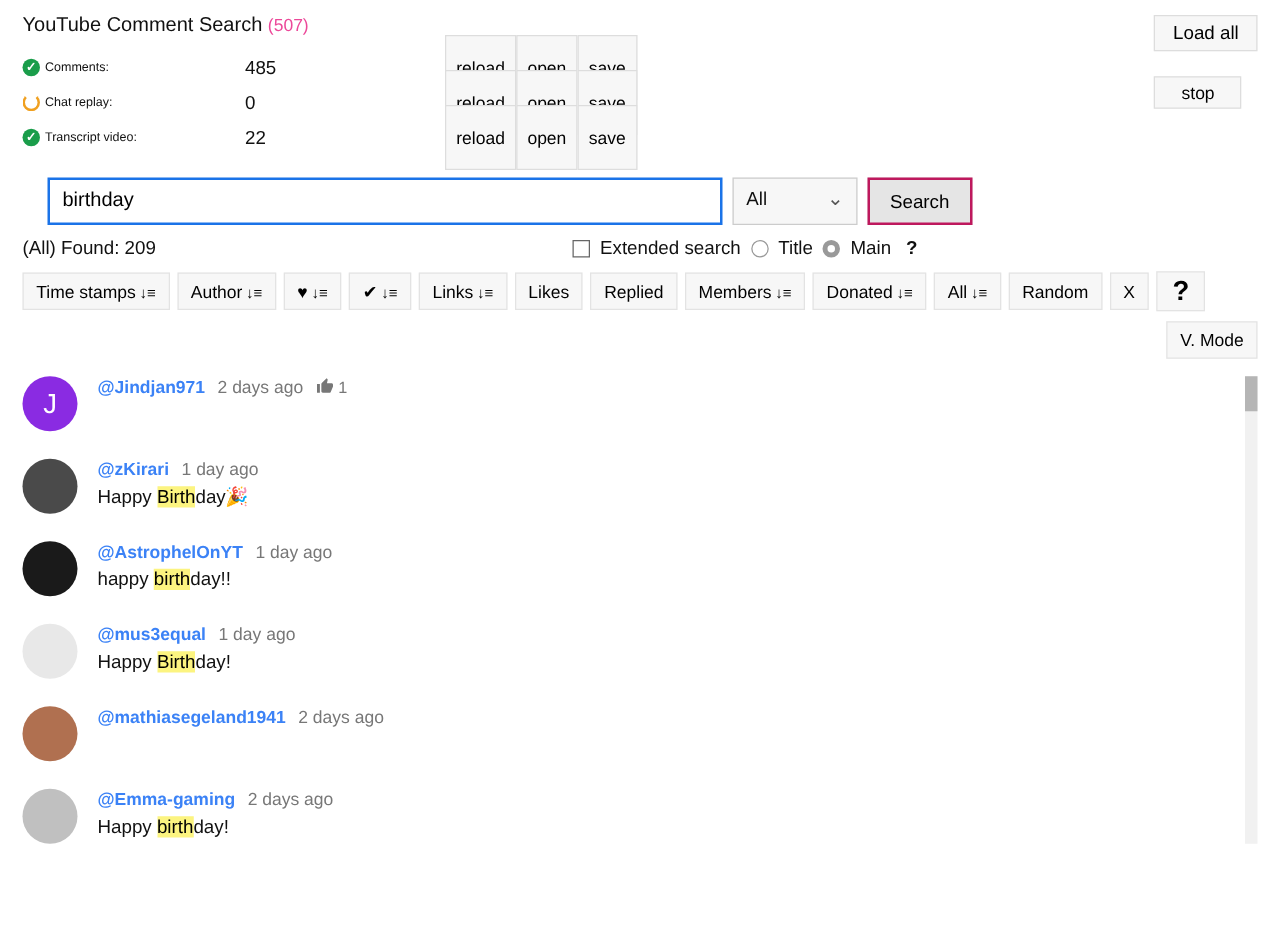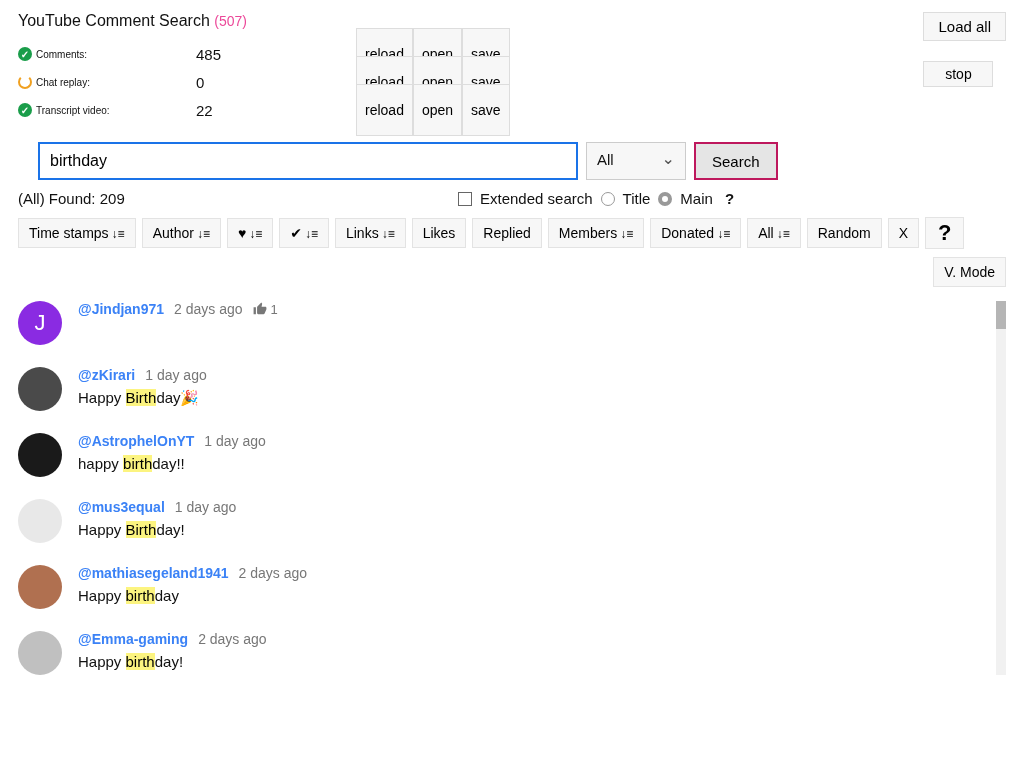--- a/index.html
+++ b/index.html
@@ -216,21 +216,20 @@
         <div class="ctext"><span>Happy </span><mark>Birth</mark><span>day!</span></div>
       </div>
     </div>
     <div class="comment">
       <div class="avatar" style="background: rgb(176, 112, 80);"></div>
       <div class="cbody">
         <div class="chead">
           <span class="cauthor">@mathiasegeland1941</span>
           <span class="ctime">2 days ago</span>
         </div>
-        <div class="ctext"><span>Happy </span><mark>birth</mark><span>day</span></div>
       </div>
     </div>
     <div class="comment">
       <div class="avatar" style="background: rgb(192, 192, 192);"></div>
       <div class="cbody">
         <div class="chead">
           <span class="cauthor">@Emma-gaming</span>
           <span class="ctime">2 days ago</span>
         </div>
         <div class="ctext"><span>Happy </span><mark>birth</mark><span>day!</span></div>

